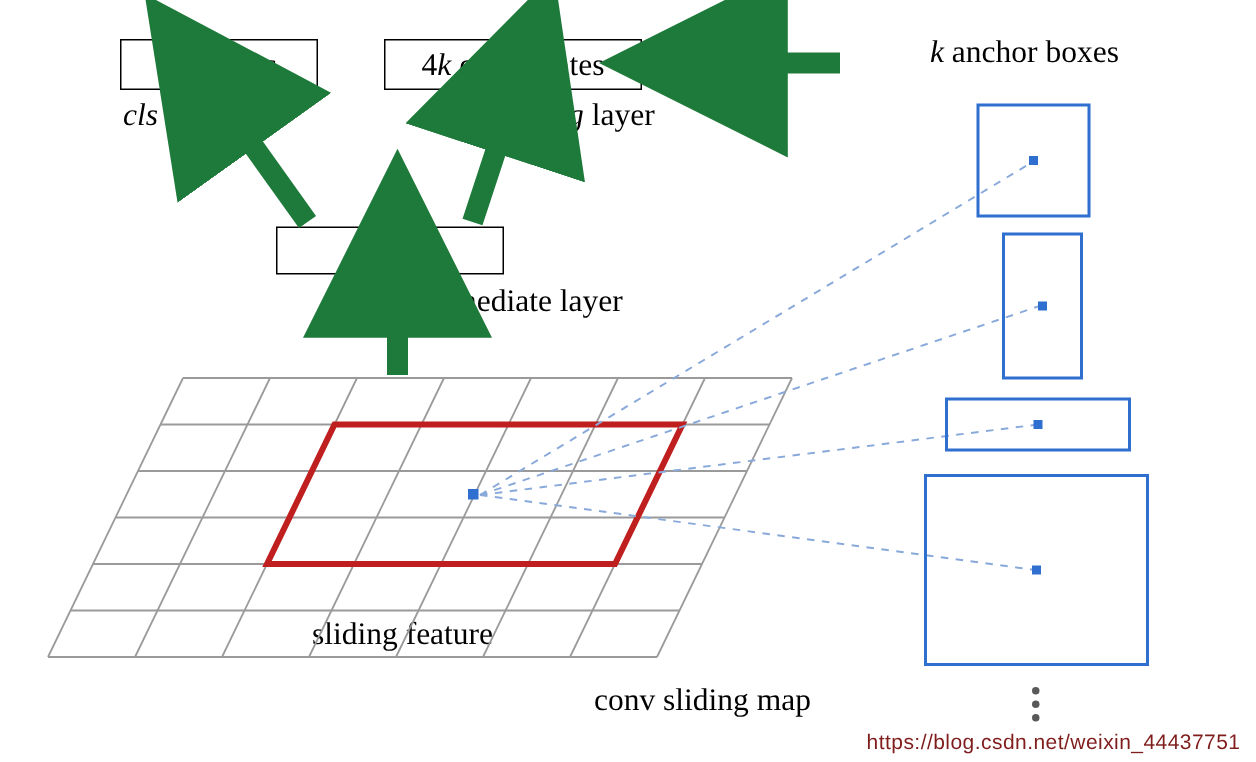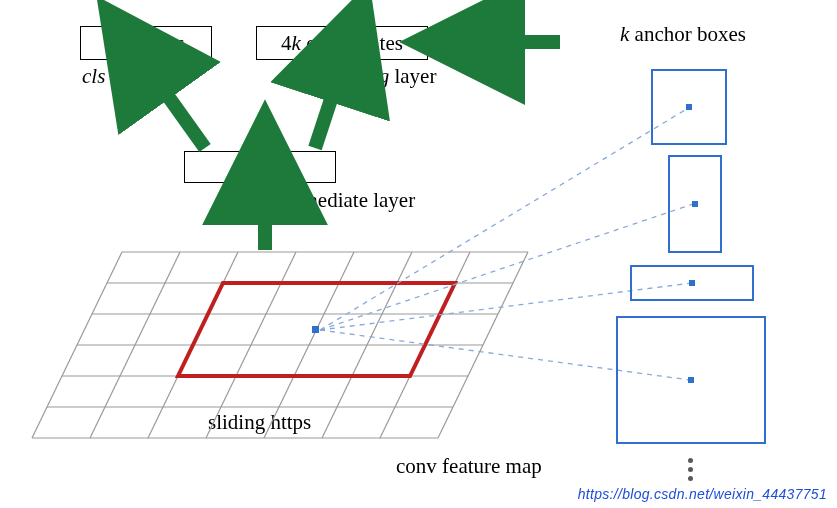--- a/index.html
+++ b/index.html
@@ -26,21 +26,21 @@
     position:absolute;width:6px;height:6px;background:#2f6fd0;
     left:50%;top:50%;margin:-3px 0 0 -3px;
   }
   .ellipsis span{
     display:block;width:5px;height:5px;border-radius:50%;
     background:#595959;margin:4px auto;
   }
   .watermark{
     position:absolute;right:10px;bottom:6px;
     font-family:Arial,Helvetica,sans-serif;
-    font-size:14px;color:#1d4ed8;letter-spacing:.3px;font-style:italic;
+    font-size:14px;color:#7f1d1d;letter-spacing:.3px;
   }
 </style>
 </head>
 <body>
 
 <div class="box" style="left:80px;top:26px;width:130px;height:32px">
   <span>2<span class="k">k</span> scores</span>
 </div>
 
 <div class="box" style="left:256px;top:26px;width:170px;height:32px">
@@ -57,23 +57,23 @@
 
 <div class="label" style="left:620px;top:22px">
   <span class="k">k</span> <span>anchor boxes</span>
 </div>
 
 <div class="box" style="left:184px;top:151px;width:150px;height:30px">
   <span>187-d</span>
 </div>
 <div class="label" style="left:263px;top:188px">intermediate layer</div>
 
-<div class="label" style="left:208px;top:410px">sliding https</div>
+<div class="label" style="left:208px;top:410px">sliding feature</div>
 
-<div class="label" style="left:396px;top:454px">conv feature map</div>
+<div class="label" style="left:396px;top:454px">conv sliding map</div>
 
 <svg width="837" height="508" style="position:absolute;left:0;top:0;pointer-events:none">
   <defs>
     <marker id="ah" viewBox="0 0 10 10" refX="2" refY="5" markerWidth="9" markerHeight="9" orient="auto">
       <path d="M0,0 L10,5 L0,10 Z" fill="#1e7a3a"></path>
     </marker>
   </defs>
 
   <g stroke="#9a9a9a" stroke-width="1.2" fill="none">
 

